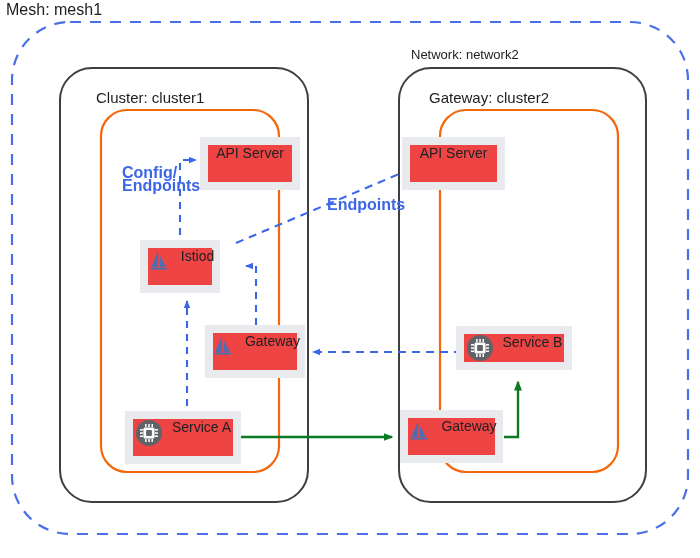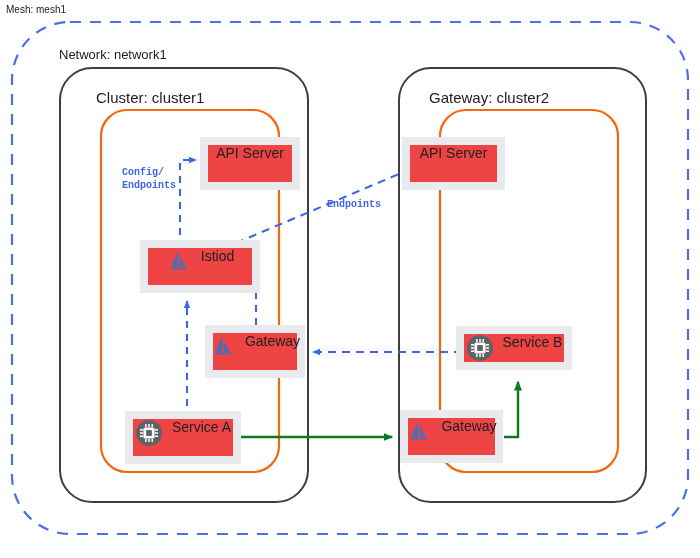--- a/index.html
+++ b/index.html
@@ -3,32 +3,32 @@
 <meta charset="utf-8">
 <style>
   html,body{margin:0;padding:0;background:#ffffff;}
   body{width:700px;height:558px;position:relative;overflow:hidden;
        font-family:"Liberation Sans","DejaVu Sans",sans-serif;
        -webkit-font-smoothing:antialiased;}
   #stage{position:absolute;inset:0;width:700px;height:558px;}
   svg#diagram{position:absolute;left:0;top:0;width:700px;height:558px;}
 
   .lbl{position:absolute;white-space:nowrap;color:#202124;font-size:15px;line-height:15px;}
-  .lbl-mesh{left:6px;top:2px;font-size:10px;}
+  .lbl-mesh{left:6px;top:2px;font-size:16px;}
   .lbl-net{font-size:13px;}
 
   
   .node{position:absolute;background:#e8eaed;display:flex;align-items:center;
         justify-content:center;box-sizing:border-box;}
   .node .inner{background:#ef4444;width:calc(100% - 16px);height:calc(100% - 16px);
         display:flex;align-items:flex-start;justify-content:center;gap:9px;box-sizing:border-box;}
   .node .txt{font-size:14px;color:#202124;white-space:nowrap;line-height:16px;}
 
-  .edge-lbl{position:absolute;color:#3b66e8;font-weight:bold;font-size:10px;
-            line-height:13px;white-space:nowrap;font-family:Liberation Mono, monospace;}
+  .edge-lbl{position:absolute;color:#3b66e8;font-weight:bold;font-size:16px;
+            line-height:13px;white-space:nowrap;}
 
   .icon-sail{width:26px;height:26px;display:block;flex:0 0 auto;}
   .icon-chip{width:28px;height:28px;display:block;flex:0 0 auto;}
 </style>
 </head>
 <body>
 
 <div id="stage">
 
   <svg id="diagram" viewBox="0 0 700 558">
@@ -59,32 +59,32 @@
 
     <path d="M462,352 L313,352" fill="none" stroke="#3b66e8" stroke-width="2.1" stroke-dasharray="8 6" marker-end="url(#arrowBlue)"></path>
 
     <path d="M241,437 L392,437" fill="none" stroke="#0b7a22" stroke-width="2.4" marker-end="url(#arrowGreen)"></path>
 
     <path d="M504,437 L518,437 L518,382" fill="none" stroke="#0b7a22" stroke-width="2.4" marker-end="url(#arrowGreen)"></path>
   </svg>
 
   <div class="lbl lbl-mesh">Mesh: mesh1</div>
 
-  <div class="lbl lbl-net" style="left:59px;top:47px;">Network: network1</div>
+  <div class="lbl lbl-net" style="left:411px;top:47px;">Network: network2</div>
 
   <div class="lbl" style="left:96px;top:90px;">Cluster: cluster1</div>
   <div class="lbl" style="left:429px;top:90px;">Gateway: cluster2</div>
 
   <div class="node" style="left:200px;top:137px;width:100px;height:53px;">
     <div class="inner">
       <span class="txt">API Server</span>
     </div>
   </div>
 
-  <div class="node" style="left:140px;top:240px;width:120px;height:53px;">
+  <div class="node" style="left:140px;top:240px;width:80px;height:53px;">
     <div class="inner">
       <svg class="icon-sail" viewBox="0 0 24 24">
         <path d="M11.2 2.6 L11.2 17.2 L5.0 17.2 Z" fill="#4a6fb5"></path>
         <path d="M12.6 7.0 L12.6 17.2 L18.4 17.2 Z" fill="#4a6fb5"></path>
         <rect x="4.2" y="18.1" width="15.2" height="1.7" rx="0.8" fill="#4a6fb5"></rect>
       </svg>
       <span class="txt">Istiod</span>
     </div>
   </div>
 

